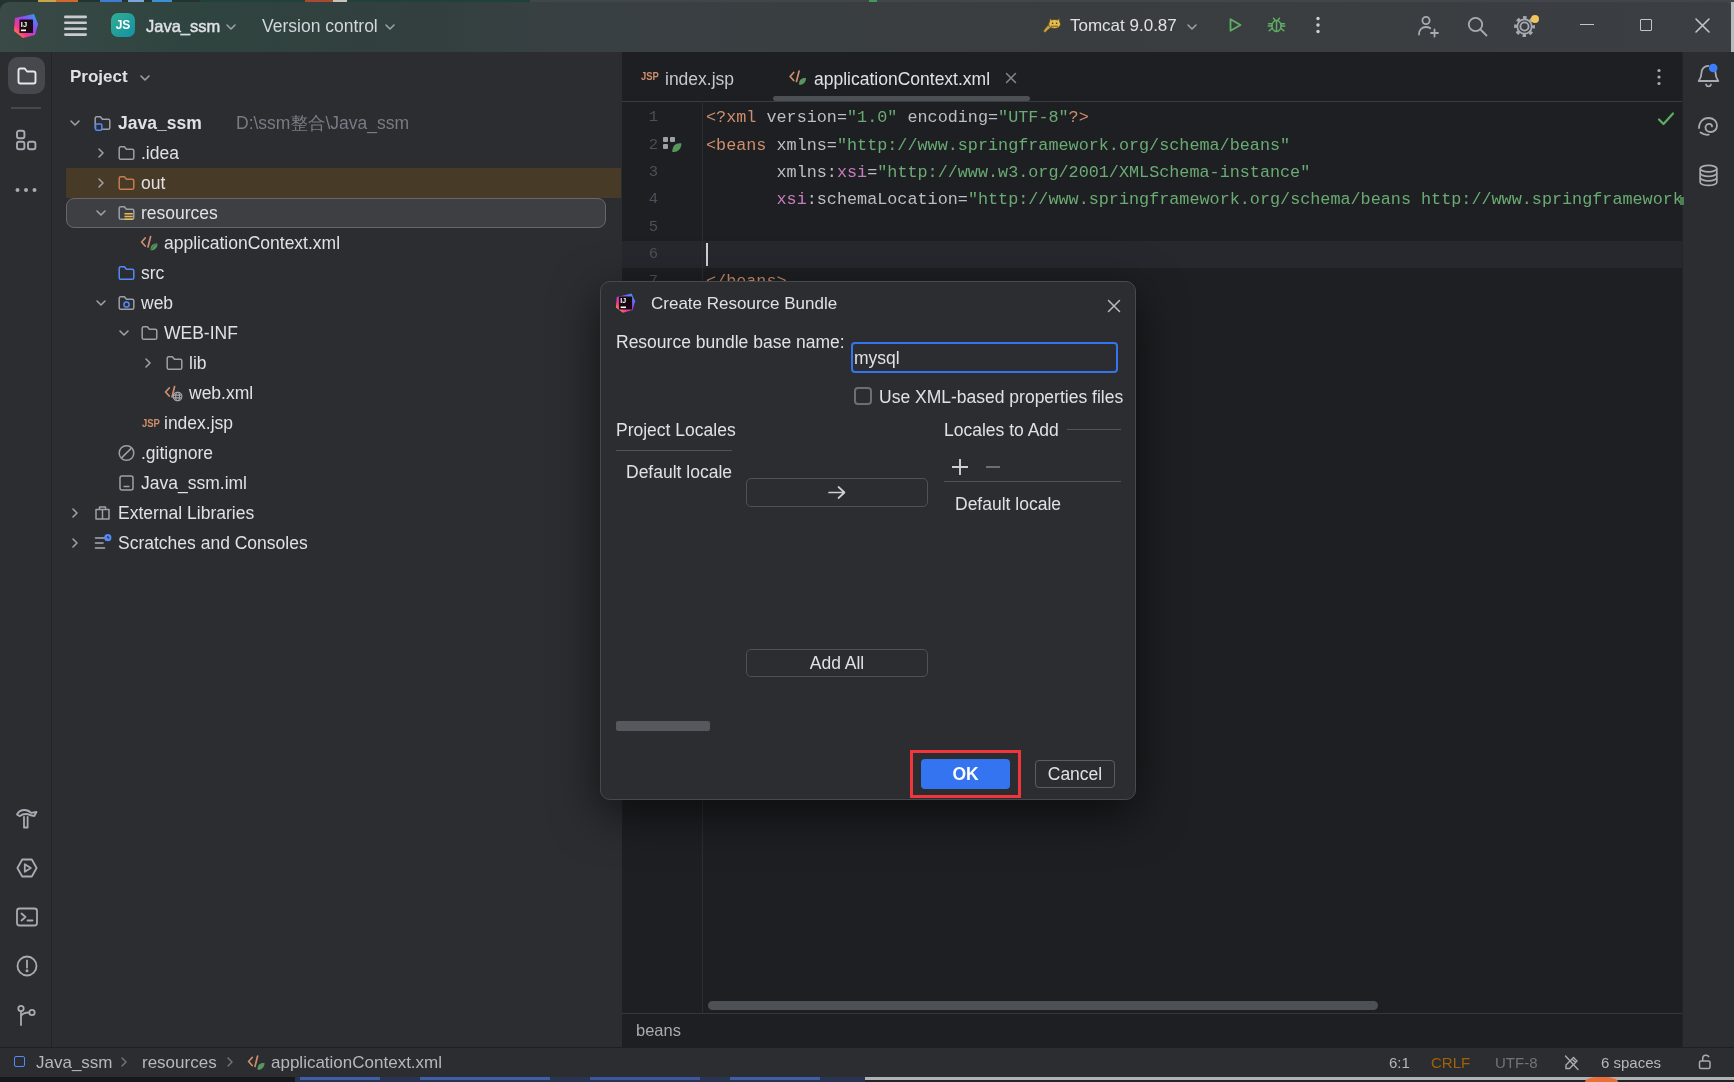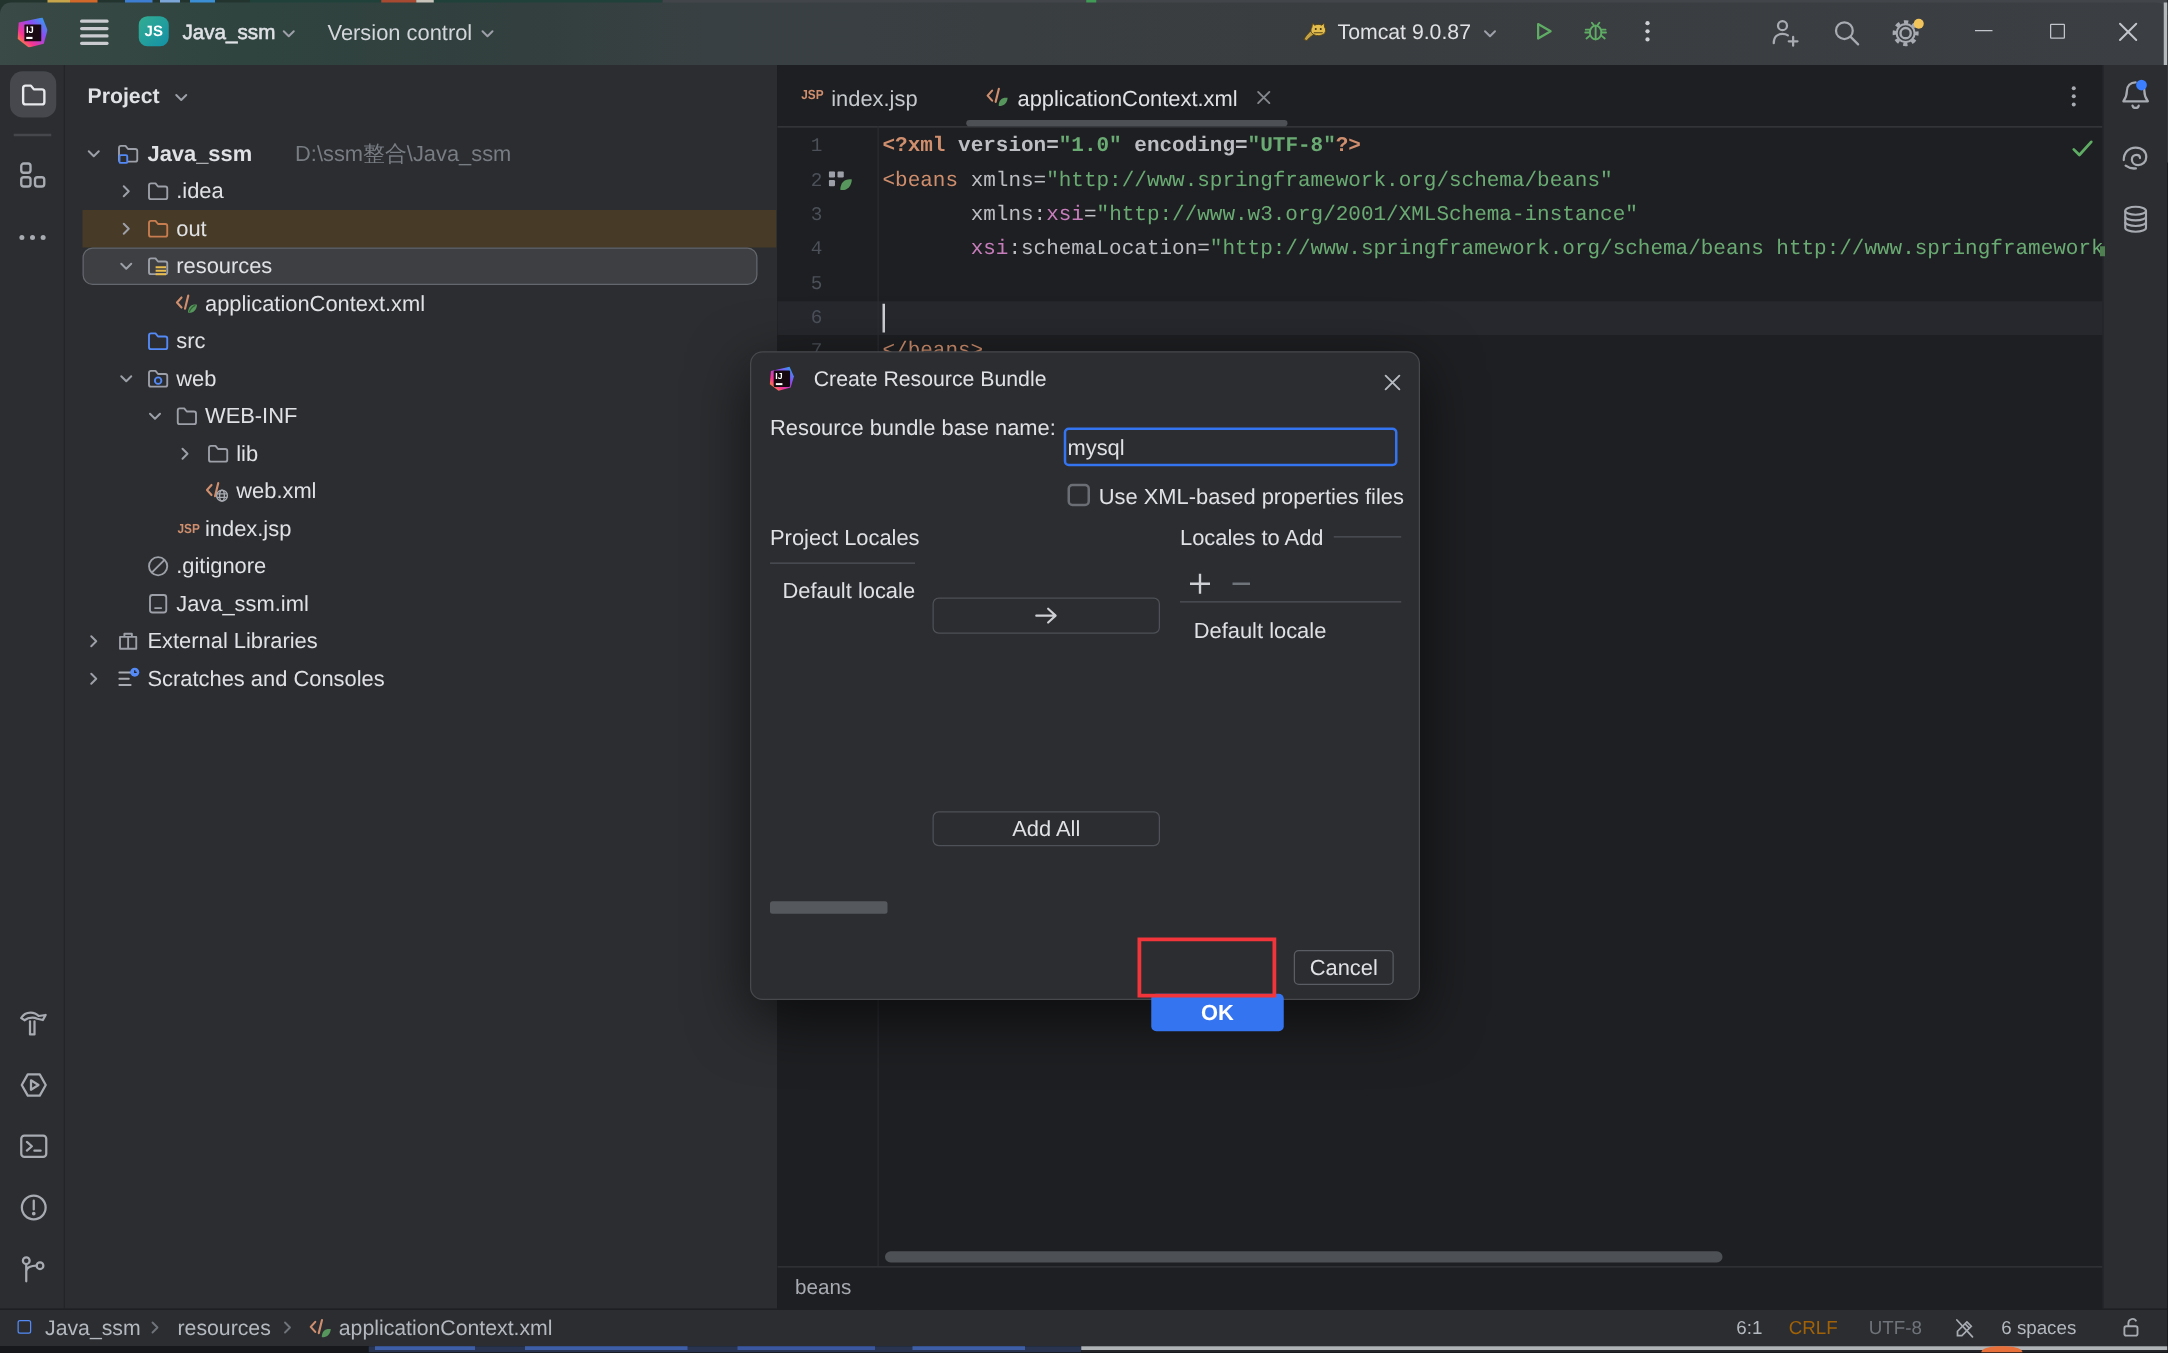--- a/index.html
+++ b/index.html
@@ -403,21 +403,21 @@
 
 <svg class="abs" style="left:663px;top:137px;" width="20" height="16" viewBox="0 0 20 16">
   <g fill="#9da0a8">
       <rect x="0" y="0" width="5" height="5" rx="1"></rect>
       <rect x="7" y="0" width="5" height="5" rx="1"></rect>
       <rect x="0" y="7" width="5" height="5" rx="1"></rect>
     </g>
   <path d="M18.5 6.5 c-5.5-.8-9 2-9.3 8.2 4.2 1.2 8.9-1.6 9.3-8.2 z" fill="#57965c"></path>
 </svg>
 
-<div class="cl" style="top:104.3px;font-weight:bold;"><span class="tag">&lt;?xml </span><span class="att">version</span><span class="pun">=</span><span class="str">"1.0"</span><span class="att"> encoding</span><span class="pun">=</span><span class="str">"UTF-8"</span><span class="tag">?&gt;</span></div>
+<div class="cl" style="top:104.3px;"><span class="tag">&lt;?xml </span><span class="att">version</span><span class="pun">=</span><span class="str">"1.0"</span><span class="att"> encoding</span><span class="pun">=</span><span class="str">"UTF-8"</span><span class="tag">?&gt;</span></div>
 <div class="cl" style="top:131.6px;"><span class="tag">&lt;beans </span><span class="att">xmlns</span><span class="pun">=</span><span class="str">"http://www.springframework.org/schema/beans"</span></div>
 <div class="cl" style="top:158.9px;"><span>       </span><span class="att">xmlns</span><span class="pun">:</span><span class="ns">xsi</span><span class="pun">=</span><span class="str">"http://www.w3.org/2001/XMLSchema-instance"</span></div>
 <div class="cl" style="top:186.2px;"><span>       </span><span class="ns">xsi</span><span class="pun">:</span><span class="att">schemaLocation</span><span class="pun">=</span><span class="str">"http://www.springframework.org/schema/beans http://www.springframework.or</span></div>
 <div class="cl" style="top:268.1px;"><span class="tag">&lt;/beans&gt;</span></div>
 
 <svg class="abs" style="left:1657px;top:111px;" width="18" height="16" viewBox="0 0 18 16">
     <path d="M2 8.5 l4.5 4.5 L16 2.5" stroke="#5fad65" stroke-width="2.2" fill="none" stroke-linecap="round" stroke-linejoin="round"></path>
   </svg>
 <div class="abs" style="left:1680px;top:197px;width:4px;height:8px;background:#4e8052;z-index:5;"></div>
 
@@ -531,15 +531,15 @@
 
 <div class="abs" style="left:746px;top:478px;width:182px;height:29px;border:1px solid #4e5157;border-radius:5px;box-sizing:border-box;"></div>
 <svg class="abs" style="left:827px;top:484px;" width="20" height="17" viewBox="0 0 20 17">
     <path d="M2 8.5 h15 M11.5 3 L17.5 8.5 L11.5 14" stroke="#ced0d6" stroke-width="1.7" fill="none" stroke-linecap="round" stroke-linejoin="round"></path>
   </svg>
 
 <div class="abs" style="left:746px;top:649px;width:182px;height:28px;border:1px solid #4e5157;border-radius:5px;box-sizing:border-box;text-align:center;line-height:26px;color:#dfe1e5;font-size:17.5px;">Add All</div>
 
 <div class="abs" style="left:616px;top:721px;width:94px;height:10px;background:#55585d;border-radius:2px;"></div>
 
-<div class="abs" style="left:921px;top:759px;width:106px;height:30px;background:#3574f0;border-radius:4px;text-align:center;line-height:30px;color:#fff;font-size:17.5px;font-weight:600;margin-top:36px;">OK</div>
+<div class="abs" style="left:921px;top:759px;width:89px;height:30px;background:#3574f0;border-radius:4px;text-align:center;line-height:30px;color:#fff;font-size:17.5px;font-weight:600;">OK</div>
 <div class="abs" style="left:1035px;top:760px;width:80px;height:28px;border:1px solid #5a5d63;border-radius:4px;box-sizing:border-box;text-align:center;line-height:26px;color:#dfe1e5;font-size:17.5px;">Cancel</div>
 <div class="abs" style="left:910px;top:750px;width:111px;height:48px;border:3.5px solid #f2353a;box-sizing:border-box;"></div>
 
 </body></html>

